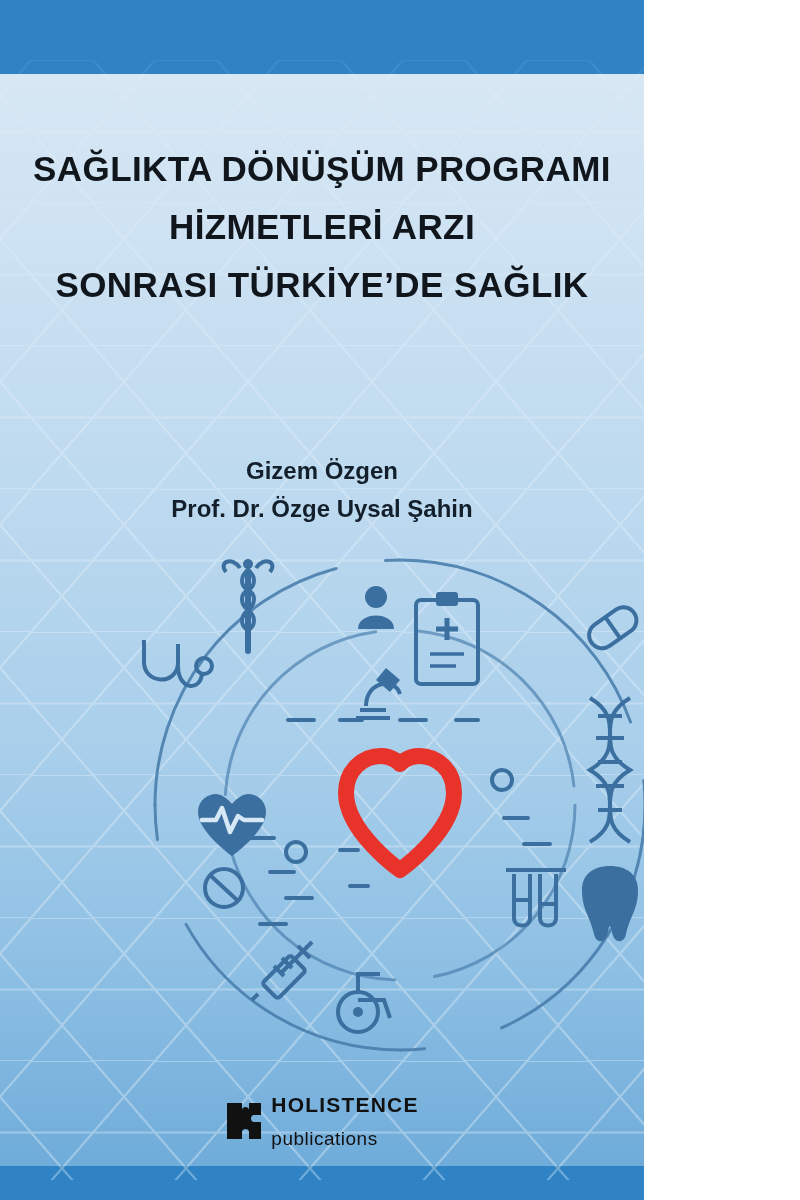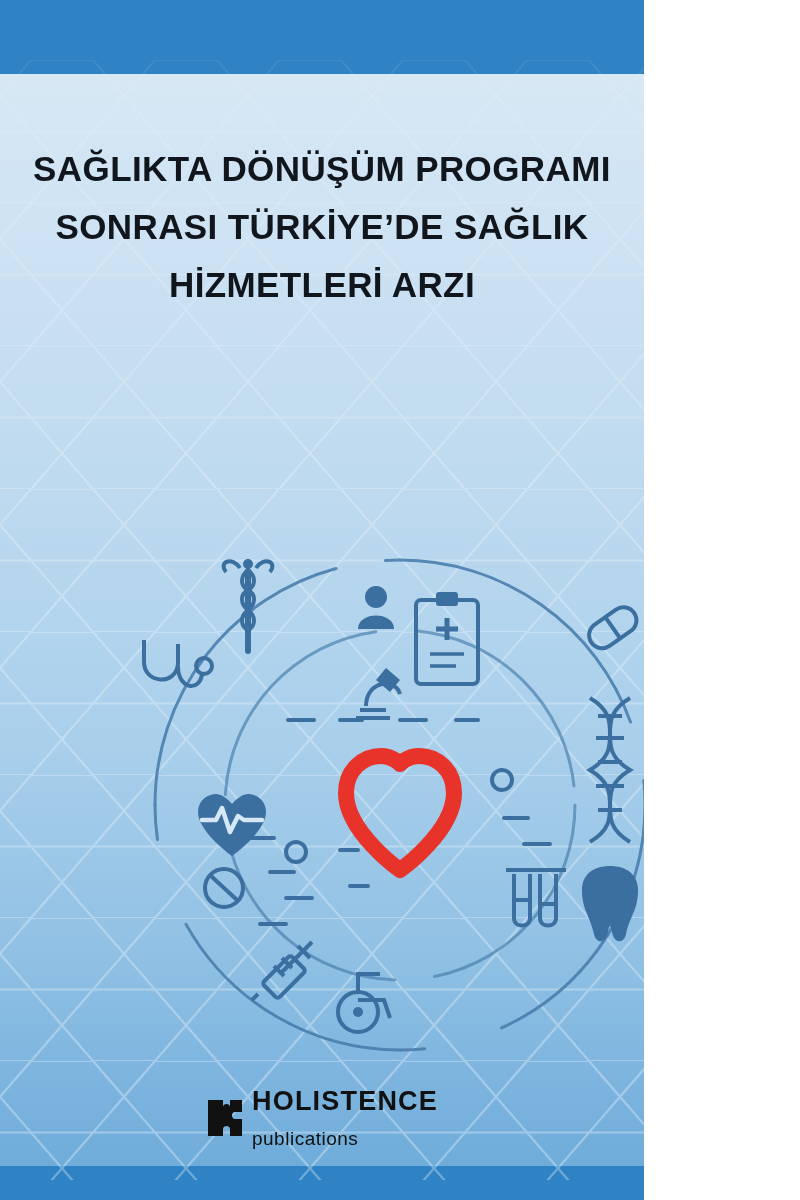--- a/index.html
+++ b/index.html
@@ -87,21 +87,21 @@
     display: flex;
     align-items: center;
     gap: 8px;
   }
   .logo-text {
     display: flex;
     flex-direction: column;
     line-height: 1;
   }
   .logo-main {
-    font-size: 27px;
+    font-size: 21px;
     font-weight: bold;
     letter-spacing: 1.2px;
     color: #111111;
   }
   .logo-sub {
     font-size: 19px;
     color: #111111;
     letter-spacing: 0.5px;
     margin-top: 14px;
   }
@@ -130,24 +130,28 @@
       </linearGradient>
       <mask id="hexmask">
         <rect x="0" y="0" width="800" height="1120" fill="url(#hexfade)"></rect>
       </mask>
     </defs>
     <rect x="0" y="0" width="800" height="1120" fill="url(#hexpat)" mask="url(#hexmask)"></rect>
   </svg>
 
   <div class="title-block">
     <div class="title-line">SAĞLIKTA DÖNÜŞÜM PROGRAMI</div>
+    <div class="title-line">HİZMETLERİ ARZI</div>
     <div class="title-line">SONRASI TÜRKİYE’DE SAĞLIK</div>
-    <div class="title-line">HİZMETLERİ ARZI</div>
   </div>
 
+  <div class="authors">
+    <div class="author-line">Gizem Özgen</div>
+    <div class="author-line">Prof. Dr. Özge Uysal Şahin</div>
+  </div>
 
   <svg class="art" viewBox="0 0 600 530" xmlns="http://www.w3.org/2000/svg">
     <g fill="none" stroke="#4a7fae" stroke-width="3" stroke-linecap="round" opacity="0.9">
 
       <path d="M300 20 A245 245 0 0 1 545 265" stroke-dasharray="300 60"></path>
       <path d="M545 265 A245 245 0 0 1 300 510" stroke-dasharray="280 80"></path>
       <path d="M300 510 A245 245 0 0 1 55 265" stroke-dasharray="260 90"></path>
       <path d="M55 265 A245 245 0 0 1 300 20" stroke-dasharray="320 50"></path>
 
       <circle cx="300" cy="265" r="175" stroke-dasharray="240 40" opacity="0.75"></circle>

